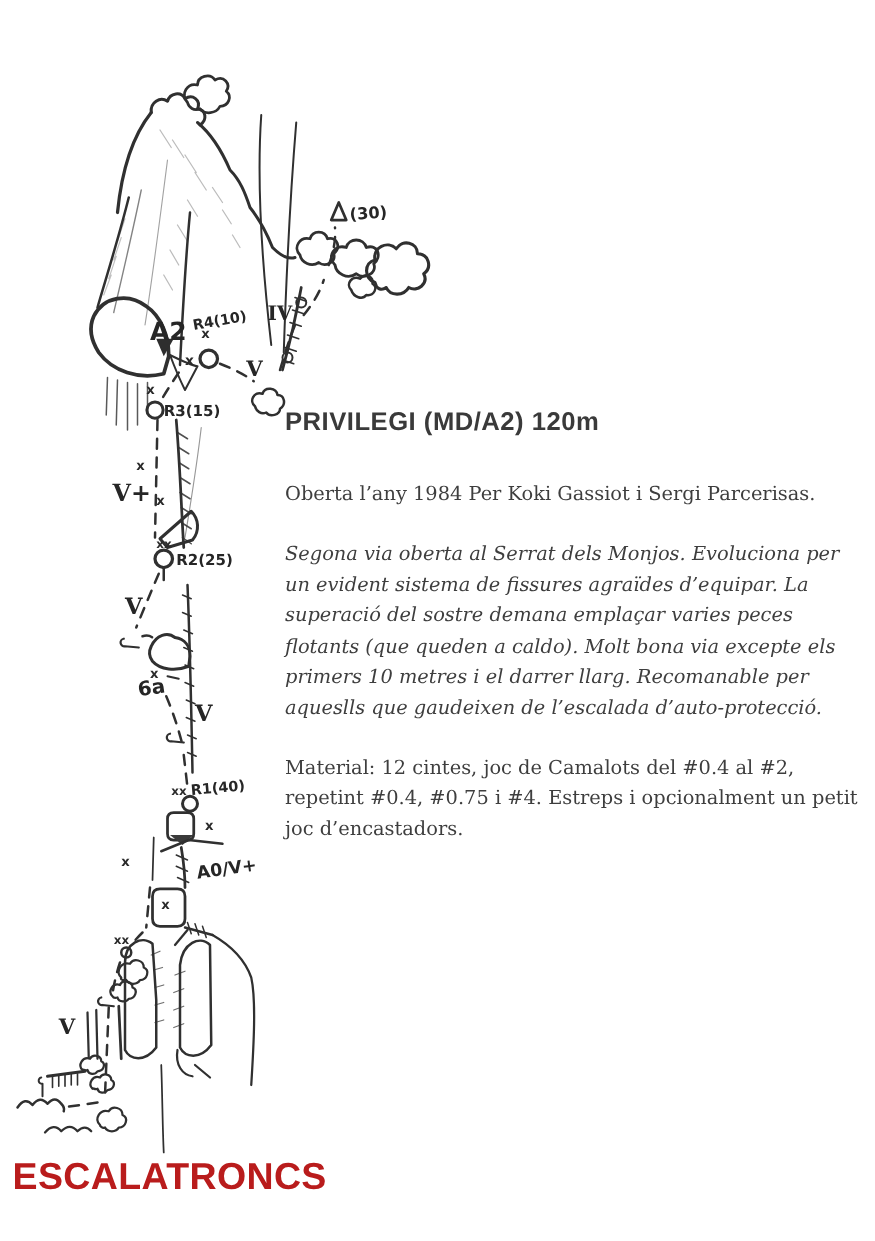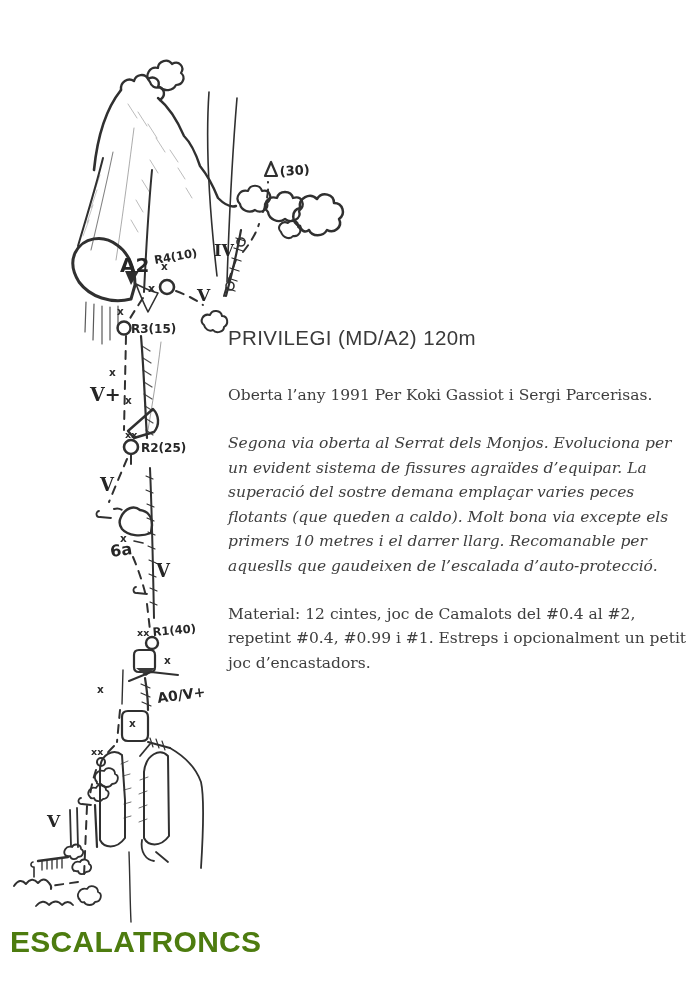--- a/index.html
+++ b/index.html
@@ -13,34 +13,34 @@
   .lbl-hand{font-family:"DejaVu Sans",sans-serif;font-weight:700;fill:#262626;}
   .lbl-roman{font-family:"DejaVu Serif",serif;font-weight:700;fill:#262626;}
   .lbl-x{font-family:"DejaVu Sans",sans-serif;font-weight:700;fill:#2b2b2b;}
 
   .textcol{position:absolute;left:228px;top:322px;width:466px;}
   .route-title{
     font-size:29px;font-weight:800;letter-spacing:.2px;color:#1b1b1b;
     line-height:1.1;margin:0;
   }
   .route-sub{
-    font-size:20.5px;font-weight:400;letter-spacing:.4px;color:#3a3a3a;
+    font-size:20.5px;font-weight:700;letter-spacing:.4px;color:#3a3a3a;
     margin:4px 0 0 0;line-height:1.2;
   }
   .body-text{
     font-family:"DejaVu Serif",serif;font-size:15.5px;line-height:1.58;
     color:#3e3e3e;margin:0;
   }
   .p-first{margin-top:32px;}
   .p-desc{margin-top:24px;font-style:italic;}
   .p-mat{margin-top:24px;}
 
   .footer{position:absolute;left:10px;top:926px;}
   .brand{
-    font-size:30px;font-weight:800;letter-spacing:.3px;color:#4d7c0f;
+    font-size:30px;font-weight:800;letter-spacing:.3px;color:#b91c1c;
     line-height:1.05;margin:0;
   }
   .tagline{
     font-family:"DejaVu Serif",serif;font-size:17.5px;color:#2e2e2e;
     margin:3px 0 0 24px;
   }
 </style>
 </head>
 <body>
 
@@ -177,22 +177,22 @@
     <text class="lbl-x" x="120" y="542" font-size="10.5">x</text>
     <text class="lbl-x" x="137" y="636" font-size="9.5">xx</text>
     <text class="lbl-x" x="164" y="664" font-size="10.5">x</text>
     <text class="lbl-x" x="97" y="693" font-size="10.5">x</text>
     <text class="lbl-x" x="129" y="727" font-size="10.5">x</text>
     <text class="lbl-x" x="91" y="755" font-size="9.5">xx</text>
   </svg>
 
   <div class="textcol">
     <h2 class="route-sub">PRIVILEGI (MD/A2) 120m</h2>
-    <p class="body-text p-first">Oberta l’any 1991 Per Koki Gassiot i Sergi Parcerisas.</p>
+    <p class="body-text p-first">Oberta l’any 1984 Per Koki Gassiot i Sergi Parcerisas.</p>
     <p class="body-text p-desc">Segona via oberta al Serrat dels Monjos. Evoluciona per un evident sistema  de fissures agraïdes d’equipar. La superació del sostre demana emplaçar varies peces flotants (que queden a caldo). Molt bona via excepte els primers 10 metres i el darrer llarg. Recomanable per aqueslls que gaudeixen de l’escalada d’auto-protecció.</p>
-    <p class="body-text p-mat">Material: 12 cintes, joc de Camalots del #0.4 al #2, repetint #0.4, #0.99 i #1. Estreps i opcionalment un petit joc d’encastadors.</p>
+    <p class="body-text p-mat">Material: 12 cintes, joc de Camalots del #0.4 al #2, repetint #0.4, #0.75 i #4. Estreps i opcionalment un petit joc d’encastadors.</p>
   </div>
 
   <div class="footer">
     <div class="brand">ESCALATRONCS</div>
   </div>
 
 </div>
 
 </body></html>

